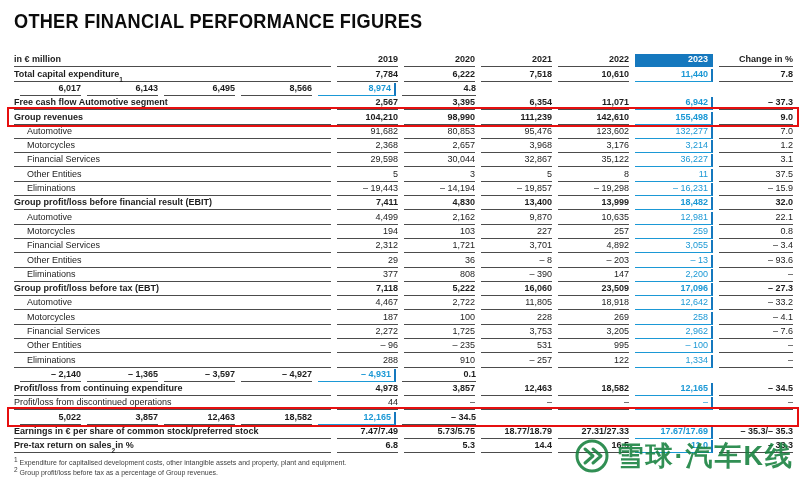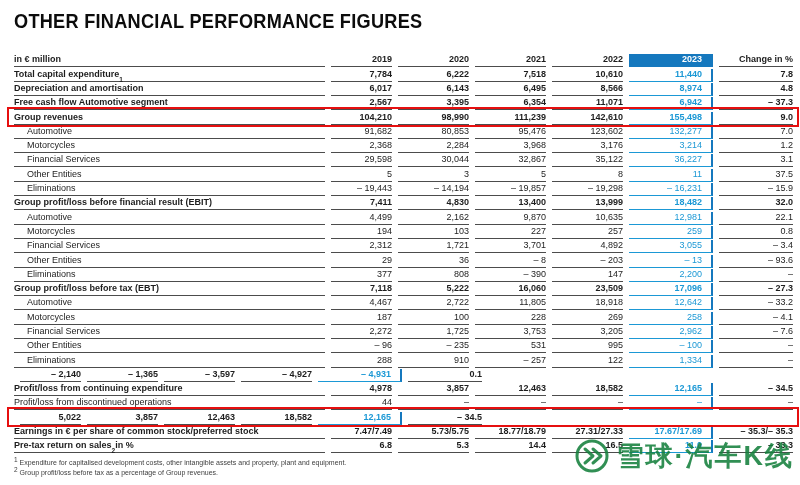--- a/index.html
+++ b/index.html
@@ -21,21 +21,21 @@
     padding-bottom:1px;white-space:nowrap;overflow:visible;
   }
   .cell.label{flex:1 1 auto;justify-content:flex-start;}
   .cell.label.ind{padding-left:13px;}
   .cell.num{margin-left:6px;}
   .c0{width:61px}.c1{width:71px}.c2{width:71px}.c3{width:71px}
   .c4{
     width:73px;color:var(--blue-val,#1b98d5);
     border-bottom-color:var(--blue-val,#1b98d5);
     border-right:2px solid var(--blue-dark,#1578be);
-    padding-right:9px;
+    padding-right:3px;
   }
   .c5{width:74px}
   .row.bold .cell{font-weight:700;}
   .row.header .cell{font-weight:700;}
   .hlhead{
     background:var(--blue-dark,#1578be);color:#ffffff !important;
     border-bottom-color:var(--blue-dark,#1578be);
   }
   .row.boxed::after{
     content:'';position:absolute;left:-7px;right:-6px;top:-4px;bottom:-2px;
@@ -76,21 +76,20 @@
         <div class="row bold">
           <div class="cell label">Total capital expenditure<sup>1</sup></div>
           <div class="cell num c0">7,784</div>
           <div class="cell num c1">6,222</div>
           <div class="cell num c2">7,518</div>
           <div class="cell num c3">10,610</div>
           <div class="cell num c4">11,440</div>
           <div class="cell num c5">7.8</div>
         </div>
         <div class="row bold">
-          <div class="cell label">Depreciation and amortisation</div>
           <div class="cell num c0">6,017</div>
           <div class="cell num c1">6,143</div>
           <div class="cell num c2">6,495</div>
           <div class="cell num c3">8,566</div>
           <div class="cell num c4">8,974</div>
           <div class="cell num c5">4.8</div>
         </div>
         <div class="row bold">
           <div class="cell label">Free cash flow Automotive segment</div>
           <div class="cell num c0">2,567</div>
@@ -114,21 +113,21 @@
           <div class="cell num c0">91,682</div>
           <div class="cell num c1">80,853</div>
           <div class="cell num c2">95,476</div>
           <div class="cell num c3">123,602</div>
           <div class="cell num c4">132,277</div>
           <div class="cell num c5">7.0</div>
         </div>
         <div class="row">
           <div class="cell label ind">Motorcycles</div>
           <div class="cell num c0">2,368</div>
-          <div class="cell num c1">2,284</div>
+          <div class="cell num c1">2,657</div>
           <div class="cell num c2">3,968</div>
           <div class="cell num c3">3,176</div>
           <div class="cell num c4">3,214</div>
           <div class="cell num c5">1.2</div>
         </div>
         <div class="row">
           <div class="cell label ind">Financial Services</div>
           <div class="cell num c0">29,598</div>
           <div class="cell num c1">30,044</div>
           <div class="cell num c2">32,867</div>

